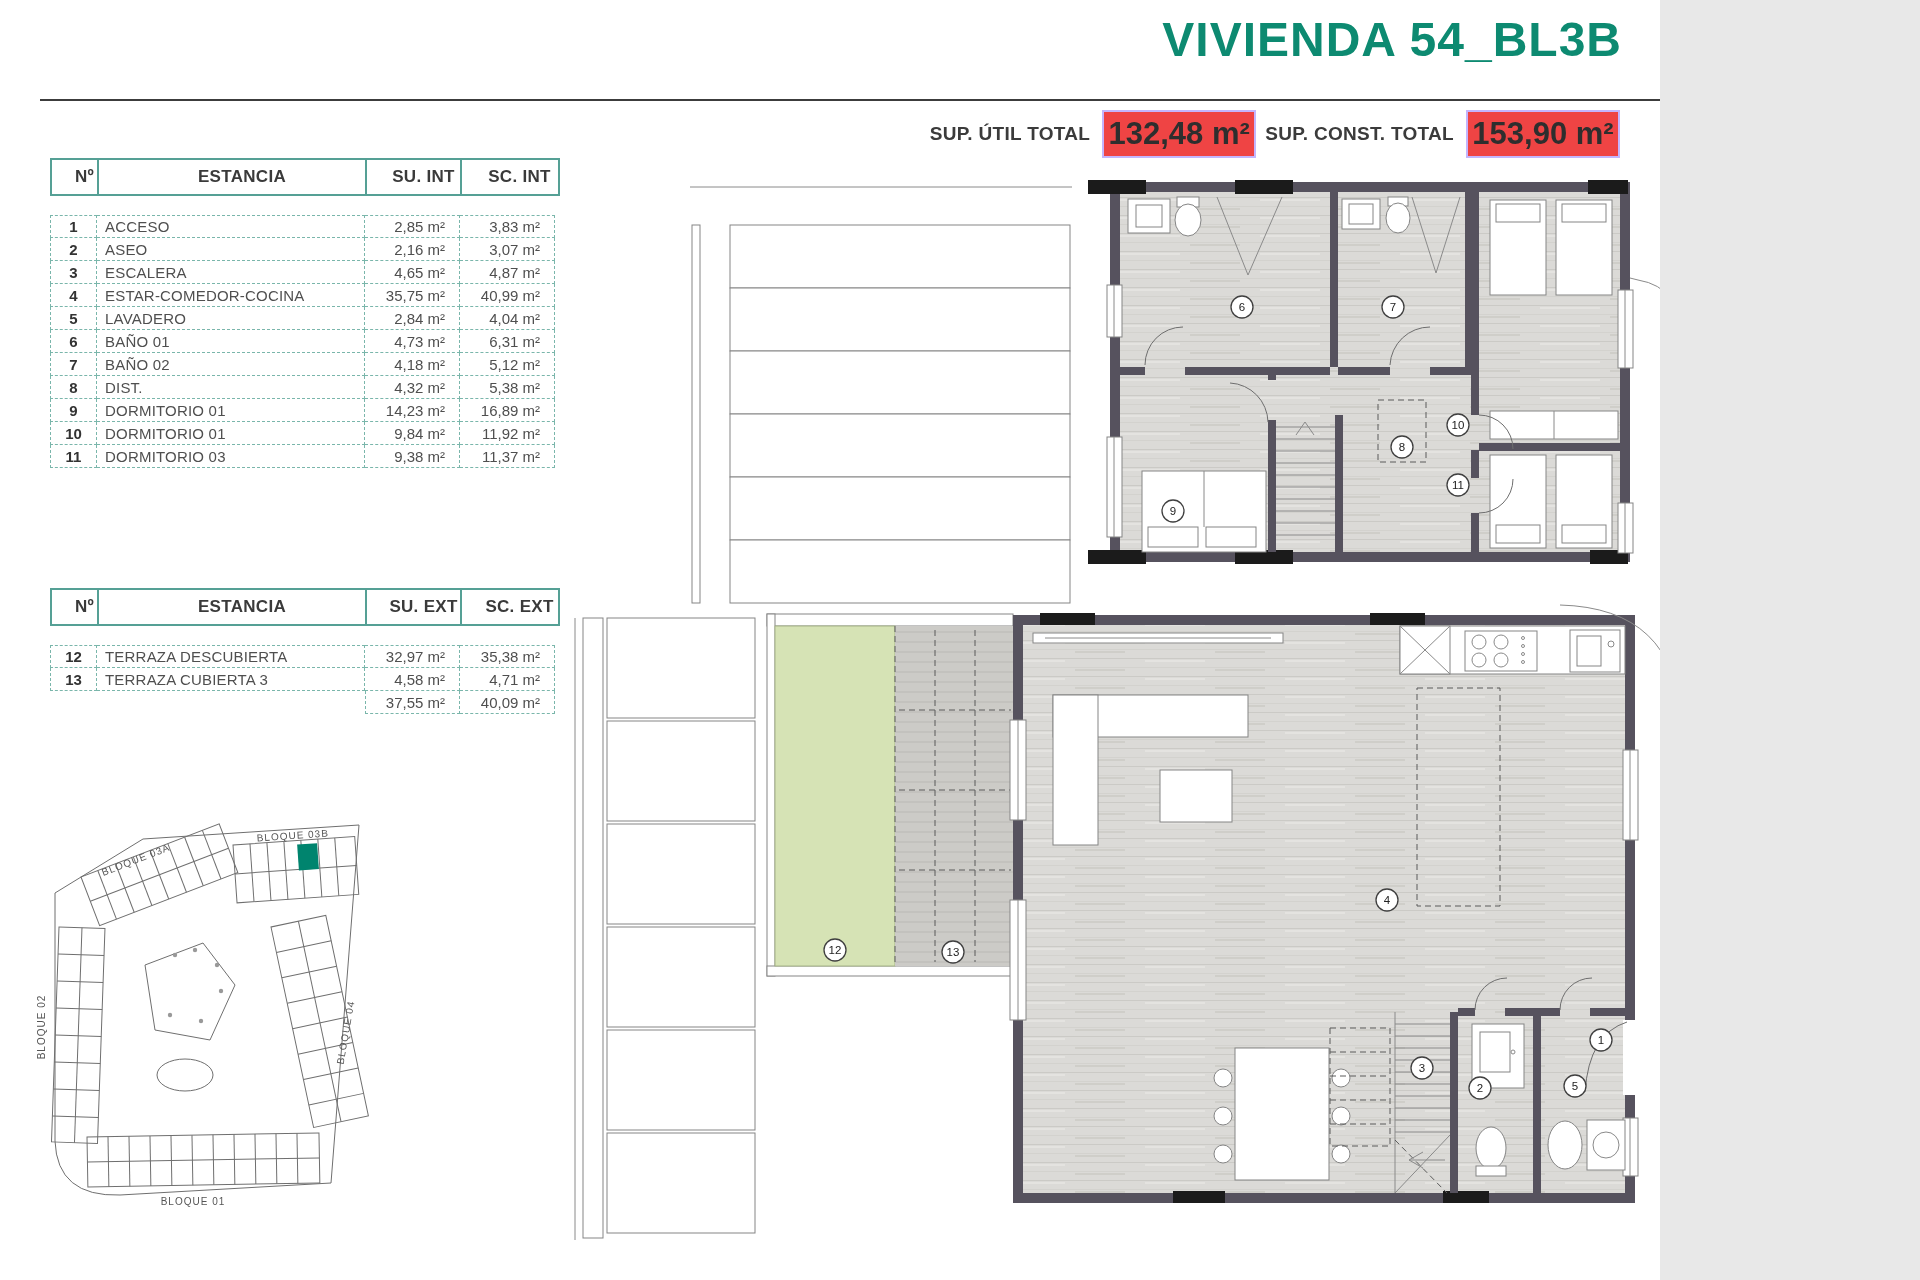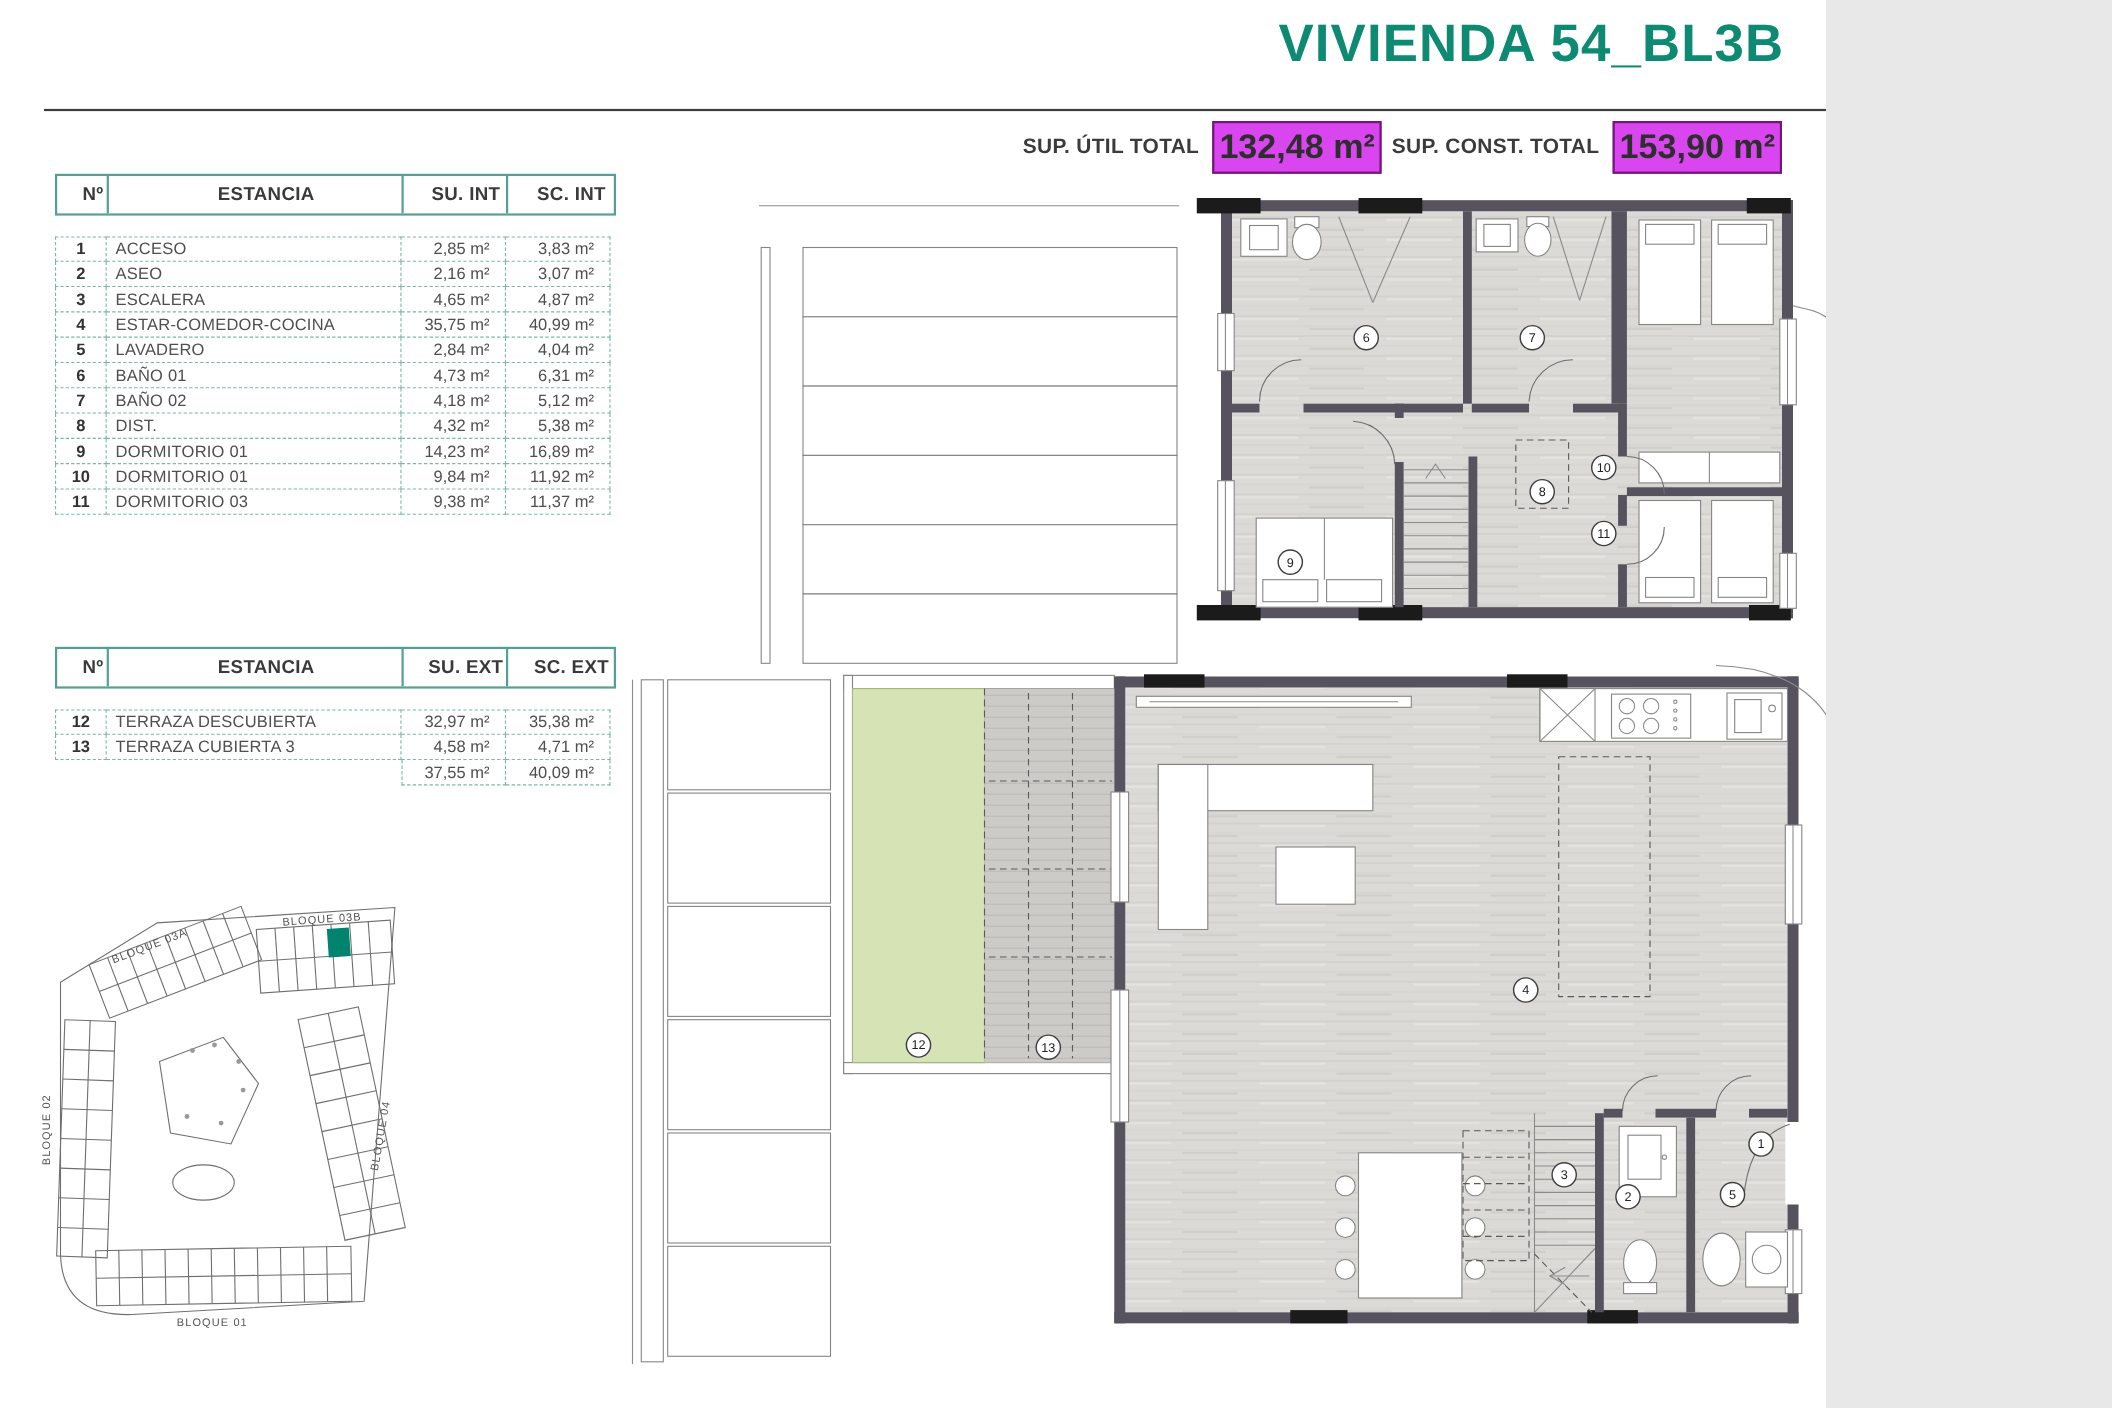--- a/index.html
+++ b/index.html
@@ -4,22 +4,22 @@
 <style>
   html,body{margin:0;padding:0;background:#e8e8e8;}
   .page{position:relative;width:1660px;height:1280px;background:#ffffff;overflow:hidden;
         font-family:"Liberation Sans", sans-serif;}
   .title{position:absolute;top:12px;right:38px;font-size:48px;font-weight:bold;
          color:#0D8A71;letter-spacing:1px;}
   .rule{position:absolute;left:40px;top:99px;width:1645px;height:2px;background:#3c3c3c;}
   .totals{position:absolute;top:110px;right:40px;display:flex;flex-direction:row;align-items:flex-end;gap:9px;}
   .totline{display:flex;align-items:center;gap:12px;}
   .totlabel{font-weight:bold;font-size:19px;color:#3b3b3b;letter-spacing:.3px;}
-  .totbox{width:150px;height:44px;border:2px solid #701a75;display:flex;align-items:center;
-          justify-content:center;font-size:31px;font-weight:bold;color:#2e2e2e;background:#d946ef;}
+  .totbox{width:150px;height:44px;border:2px solid #c4b5fd;display:flex;align-items:center;
+          justify-content:center;font-size:31px;font-weight:bold;color:#2e2e2e;background:#ef4444;}
   .atable{position:absolute;width:510px;}
   .thead{display:grid;grid-template-columns:47px 268px 95px 95px;height:34px;border:2px solid #55A095;}
   .thead .hc{display:flex;align-items:center;justify-content:center;font-weight:bold;
              font-size:17px;color:#3a3a3a;border-right:2px solid #55A095;letter-spacing:.3px;padding-left:20px;}
   .thead .hc:last-child{border-right:none;}
   .tbody{margin-top:19px;}
   .trow{display:grid;grid-template-columns:47px 268px 95px 95px;height:23px;}
   .tcell{font-size:15px;color:#4f4f4f;display:flex;align-items:center;
          border-right:1.5px dashed #7AB6AB;border-bottom:1.5px dashed #7AB6AB;}
   .rows .trow .tcell:first-child{border-left:1.5px dashed #7AB6AB;}

